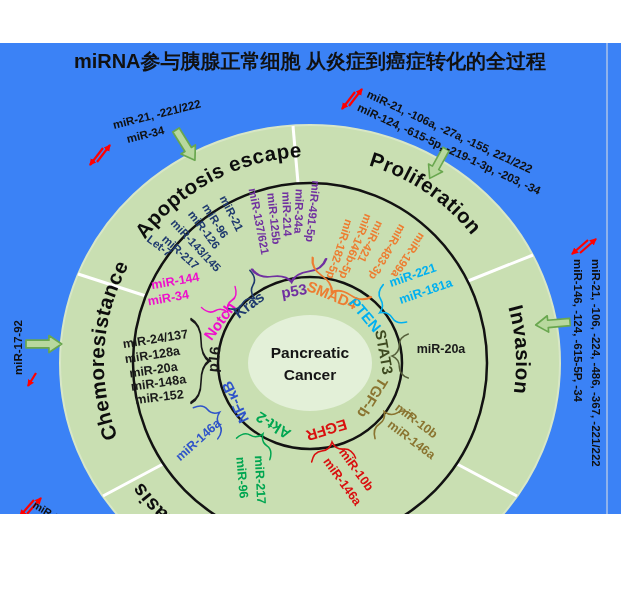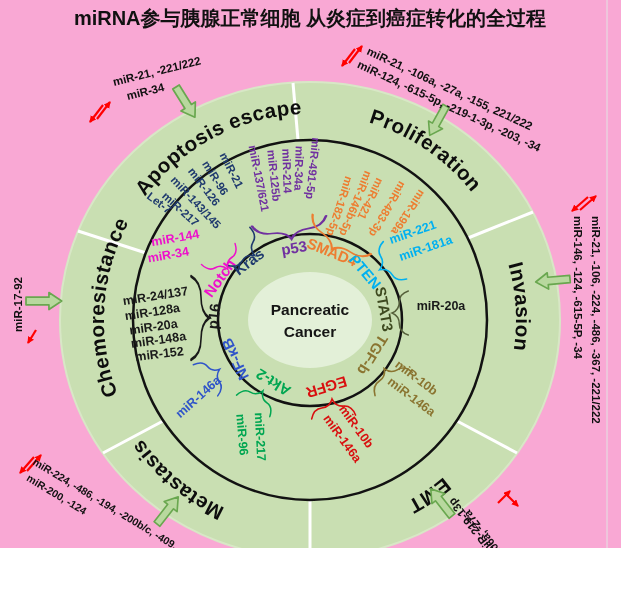--- a/index.html
+++ b/index.html
@@ -1,16 +1,16 @@
 <!DOCTYPE html>
 <html><head>
 <meta charset="utf-8">
 <style>
   html,body{margin:0;padding:0;background:#fff;}
-  #stage{position:relative;width:621px;height:548px;background:#f9a8d4;overflow:hidden;}
+  #stage{position:relative;width:621px;height:471px;background:#3b82f6;overflow:hidden;margin-top:43px;}
   svg{position:absolute;left:0;top:0;}
   text{font-family:"Liberation Sans","DejaVu Sans",sans-serif;font-weight:bold;}
   .title{font-size:20px;fill:#111;text-anchor:middle;}
   .sec{font-size:20.5px;fill:#0d0d0d;letter-spacing:.5px;}
   .gene{font-size:15px;text-anchor:middle;}
   .mir{font-size:11.5px;text-anchor:middle;}
   .mir2{font-size:12.5px;text-anchor:middle;}
   .ctr{font-size:15.5px;fill:#151515;text-anchor:middle;}
   .ann{font-size:11.5px;fill:#101010;}
   .ann-sm{font-size:10.5px;fill:#101010;}

